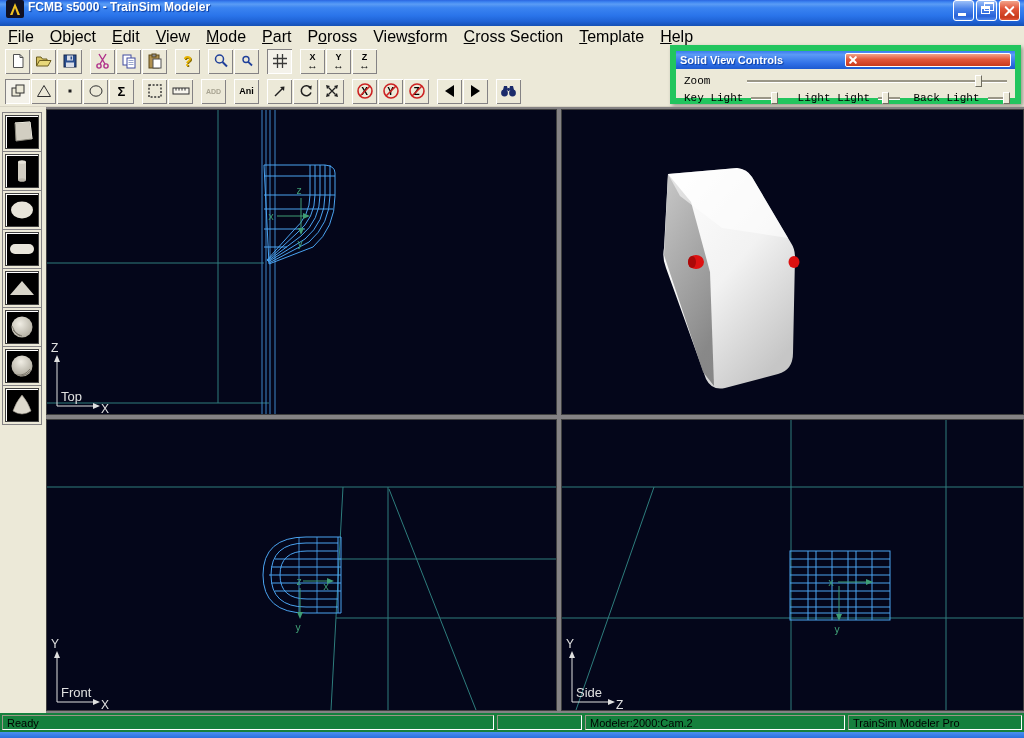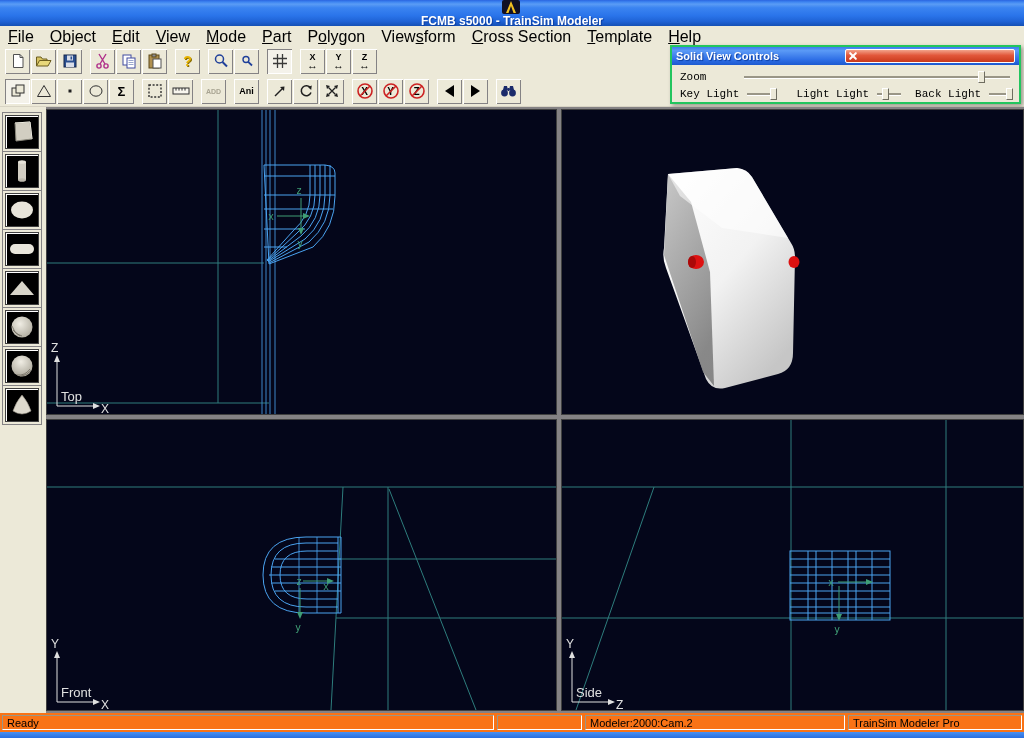--- a/index.html
+++ b/index.html
@@ -3,21 +3,21 @@
 <meta charset="utf-8">
 <style>
   * { margin:0; padding:0; box-sizing:border-box; }
   html,body { width:1024px; height:738px; overflow:hidden; background:#ece9d8;
               font-family:"Liberation Sans", sans-serif; }
   .window { position:relative; width:1024px; height:738px; background:#ece9d8; }
 
   
   .titlebar { position:absolute; left:0; top:0; width:1024px; height:26px;
     background:linear-gradient(to bottom,#2a65e0 0%,#3f86f2 8%,#5a9cf5 16%,#3b84f1 30%,#2a74ea 60%,#1f63d6 82%,#1856c0 94%,#1450b4 100%);
-    display:flex; align-items:center; padding:0 4px;flex-direction:column; }
+    display:flex; align-items:flex-start; padding:0 4px; }
   .app-icon { width:18px; height:18px; margin:0 4px 0 2px; background:#101024; border-radius:2px;
     display:flex; align-items:center; justify-content:center; }
   .title-text { color:#fff; font-size:12px; font-weight:bold; text-shadow:1px 1px 1px #0a3ca0; flex:1; }
   .winbtns { display:flex; gap:2px; }
   .winbtn { width:21px; height:21px; border-radius:3px; border:1px solid #fff;
     background:linear-gradient(to bottom,#7aa7f0,#3identifier?); position:relative; }
   .winbtn.blue { background:linear-gradient(to bottom,#9dc0f8 0%,#4c84ea 40%,#2a63d8 80%,#4c84ea 100%); }
   .winbtn.red  { background:linear-gradient(to bottom,#f2a38a 0%,#e2573a 40%,#c93a1c 85%,#e2573a 100%); }
   .glyph-min { position:absolute; left:4px; bottom:4px; width:8px; height:3px; background:#fff; }
   .glyph-restore { position:absolute; left:4px; top:5px; width:9px; height:8px; border:1px solid #fff; border-top-width:3px; background:transparent; }
@@ -50,21 +50,21 @@
   .ani-glyph { font-size:9px; font-weight:bold; }
   .add-glyph { font-size:7px; font-weight:bold; letter-spacing:0; }
   .tri-left { width:0; height:0; border:6px solid transparent; border-right:9px solid #000; border-left:none; }
   .tri-right { width:0; height:0; border:6px solid transparent; border-left:9px solid #000; border-right:none; }
   .lockwrap { position:relative; width:18px; height:18px; display:flex; align-items:center; justify-content:center; }
   .lockwrap .ltr { font-size:10px; font-weight:bold; }
   .lockwrap svg { position:absolute; left:0; top:0; }
 
   
   .palette { position:absolute; left:670px; top:45px; width:351px; height:59px;
-    border:2px solid #22c55e; background:#ece9d8; box-shadow:2px 2px 4px rgba(0,0,0,.35); }
+    border:6px solid #22c55e; background:#ece9d8; box-shadow:2px 2px 4px rgba(0,0,0,.35); }
   .pal-title { height:18px; background:linear-gradient(to bottom,#3a7cf0 0%,#5b9af6 20%,#2f6fe6 70%,#1d5ad0 100%);
     color:#fff; font-size:11px; font-weight:bold; text-shadow:1px 1px 1px #0a3ca0;
     display:flex; align-items:center; padding:0 4px; }
   .pal-title span { flex:1; }
   .pal-close { width:16px; height:14px; border-radius:2px; border:1px solid #fff; position:relative;
     background:linear-gradient(to bottom,#f2a38a,#e2573a 45%,#c93a1c); }
   .pal-close i { position:absolute; left:2px; top:5px; width:10px; height:2px; background:#fff; border-radius:1px; display:block; }
   .pal-close i.a { transform:rotate(45deg);} .pal-close i.b { transform:rotate(-45deg);}
   .pal-body { padding:3px 8px 0 8px; font-size:11px; color:#000; }
   .pal-row { display:flex; align-items:center; height:17px; }
@@ -82,21 +82,21 @@
     box-shadow:0 0 0 1px #848284, inset 0 0 0 1px #404040, 2px 2px 0 #fff inset; 
     border:2px solid #ece9d8; outline:1px solid #848284; display:flex; align-items:center; justify-content:center; }
 
   .viewgrid { position:absolute; left:46px; top:0; width:978px; height:606px; background:#848284;
     display:grid; grid-template-columns:511px 463px; grid-template-rows:306px 292px;
     gap:4px; padding:2px 0 2px 0; }
   .viewport { background:#04061a; position:relative; overflow:hidden; border:1px solid #404040; }
   .viewport svg { display:block; }
 
   
-  .statusbar { position:absolute; left:0; top:713px; width:1024px; height:19px; background:#f97316;
+  .statusbar { position:absolute; left:0; top:713px; width:1024px; height:19px; background:#15803d;
     font-size:11px; color:#000; }
   .spanel { position:absolute; top:2px; height:15px; border:1px solid; border-color:#9a9687 #fff #fff #9a9687;
     padding:1px 4px 0 4px; overflow:hidden; white-space:nowrap; }
   .bluestrip { position:absolute; left:0; top:732px; width:1024px; height:6px;
     background:linear-gradient(to bottom,#4a90f0,#2a6fe0); }
 </style>
 </head>
 <body>
 
 <div class="window">
@@ -122,21 +122,21 @@
     </div>
   </div>
 
   <div class="menubar">
     <span class="menu-item"><span></span><span class="u">F</span><span>ile</span></span>
     <span class="menu-item"><span></span><span class="u">O</span><span>bject</span></span>
     <span class="menu-item"><span></span><span class="u">E</span><span>dit</span></span>
     <span class="menu-item"><span></span><span class="u">V</span><span>iew</span></span>
     <span class="menu-item"><span></span><span class="u">M</span><span>ode</span></span>
     <span class="menu-item"><span></span><span class="u">P</span><span>art</span></span>
-    <span class="menu-item"><span>P</span><span class="u">o</span><span>lygon</span></span>
+    <span class="menu-item"><span>P</span><span class="u">o</span><span>ross</span></span>
     <span class="menu-item"><span>View</span><span class="u">s</span><span>form</span></span>
     <span class="menu-item"><span></span><span class="u">C</span><span>ross Section</span></span>
     <span class="menu-item"><span></span><span class="u">T</span><span>emplate</span></span>
     <span class="menu-item"><span></span><span class="u">H</span><span>elp</span></span>
   </div>
 
   <div class="toolbar r1">
     <div class="tbtn big">
         <svg width="16" height="16" viewBox="0 0 16 16">
           <path d="M3.5 1.5 H10 L13 4.5 V14.5 H3.5 Z" fill="#fff" stroke="#505050"></path>

